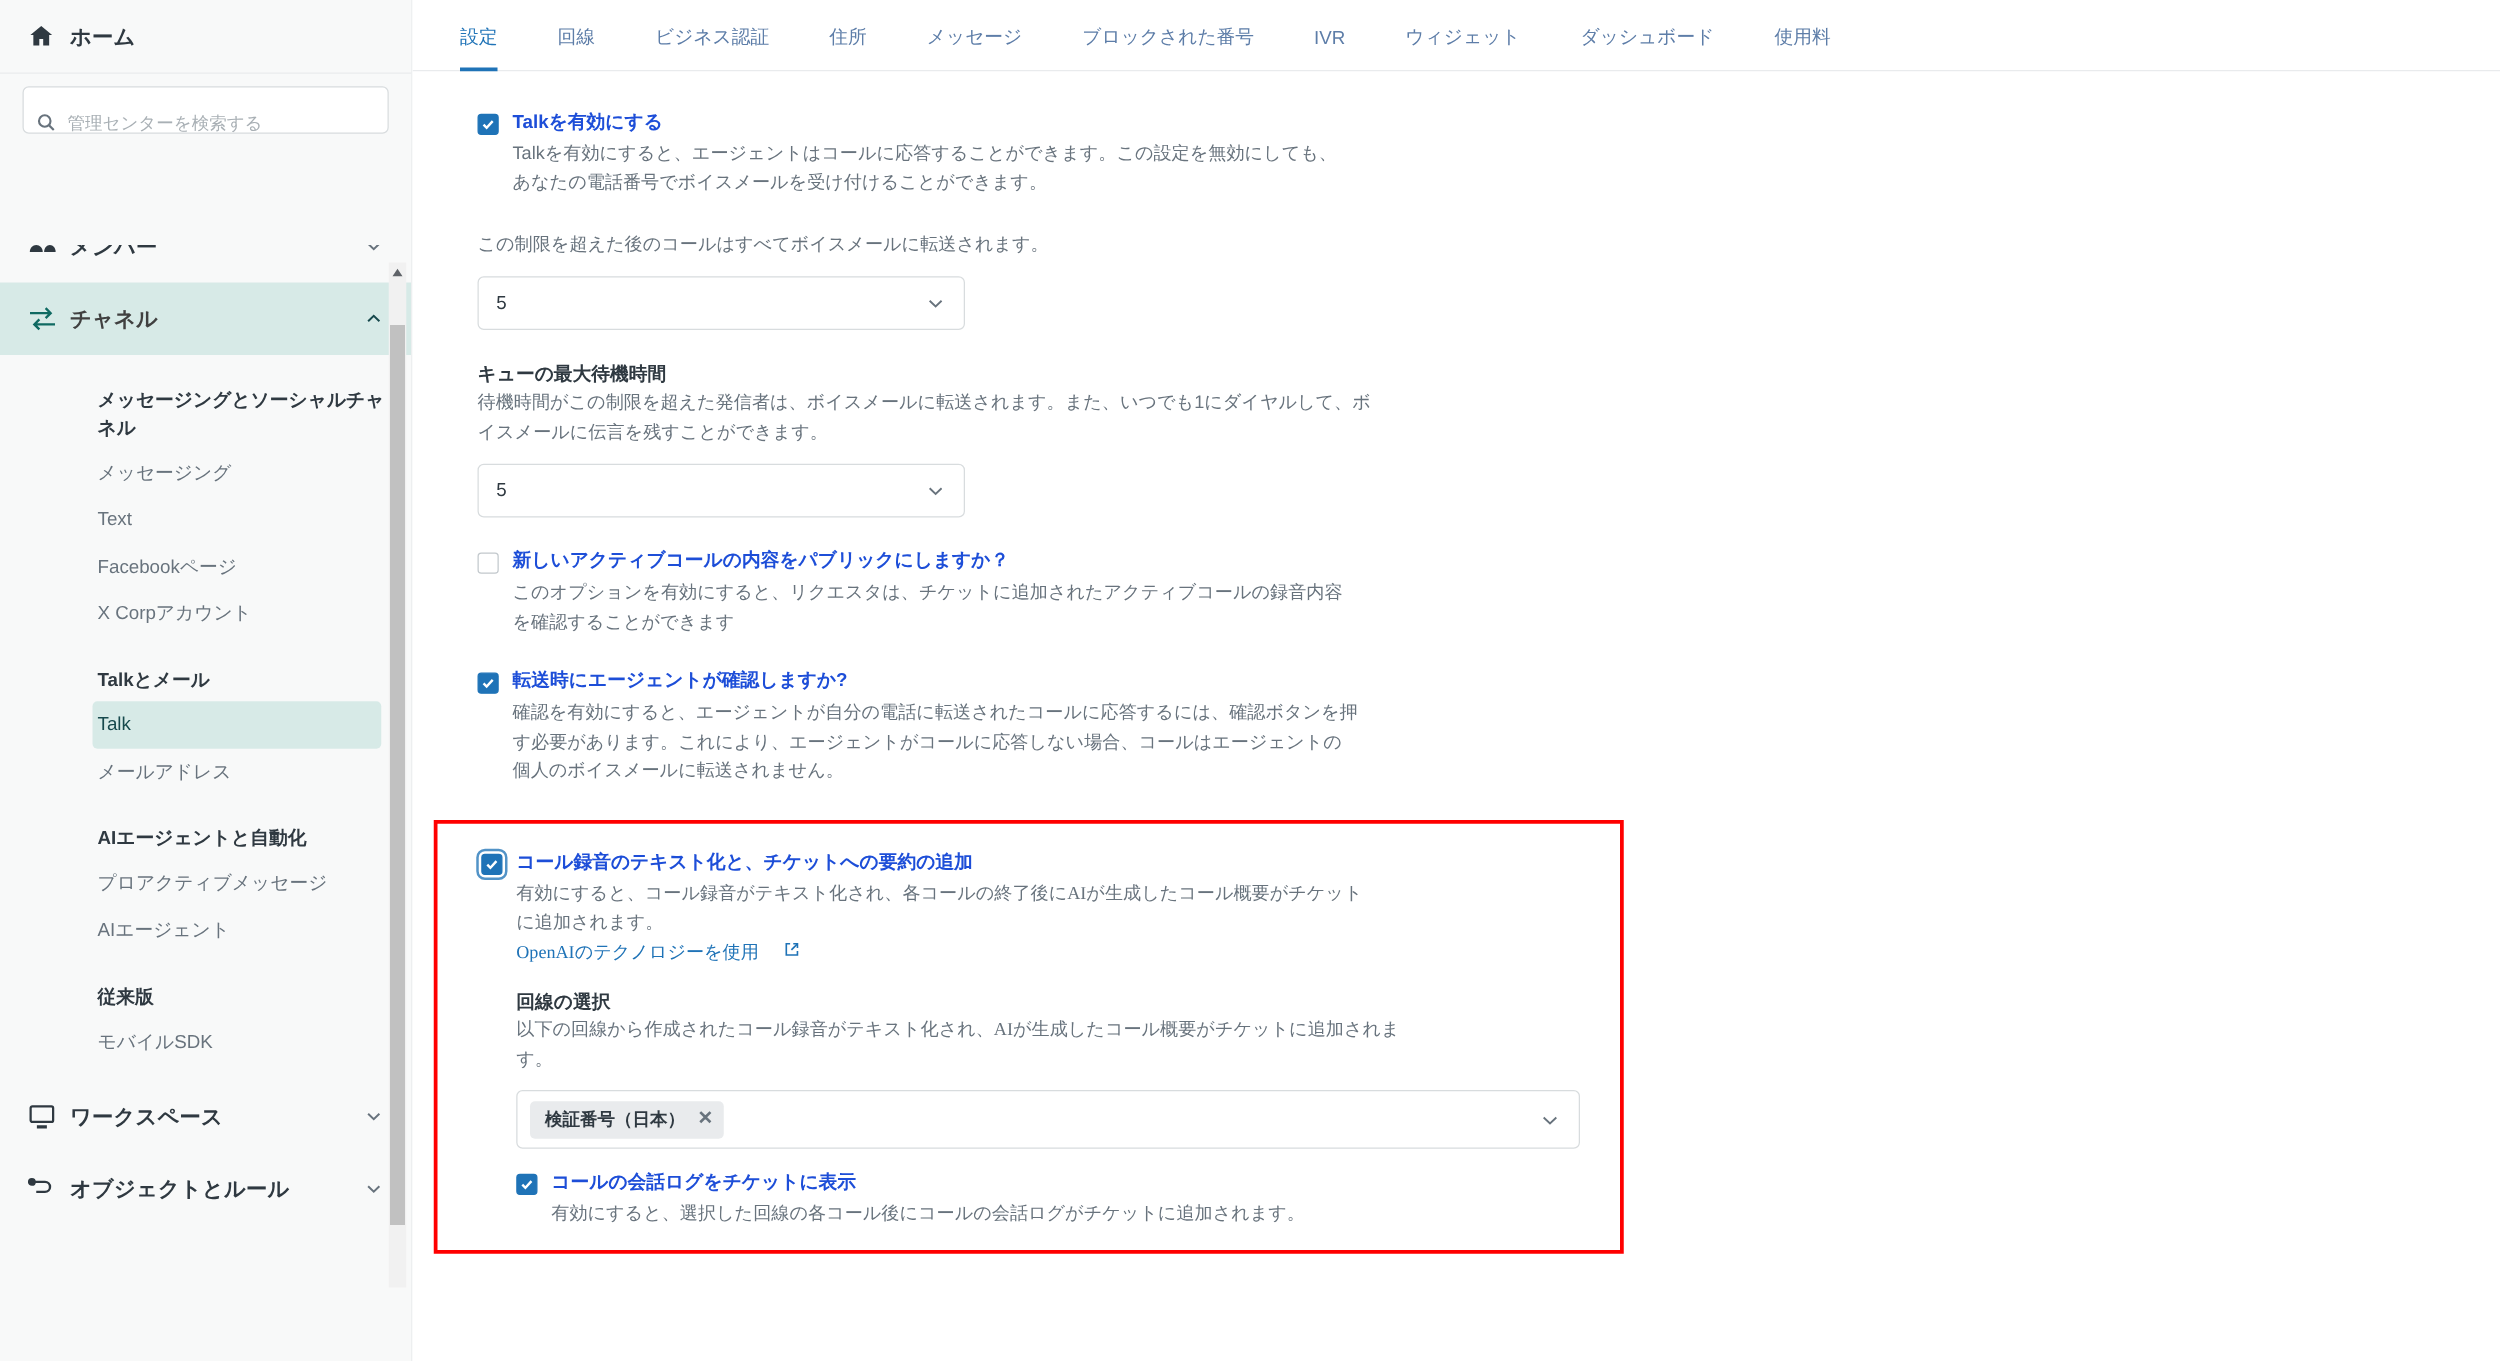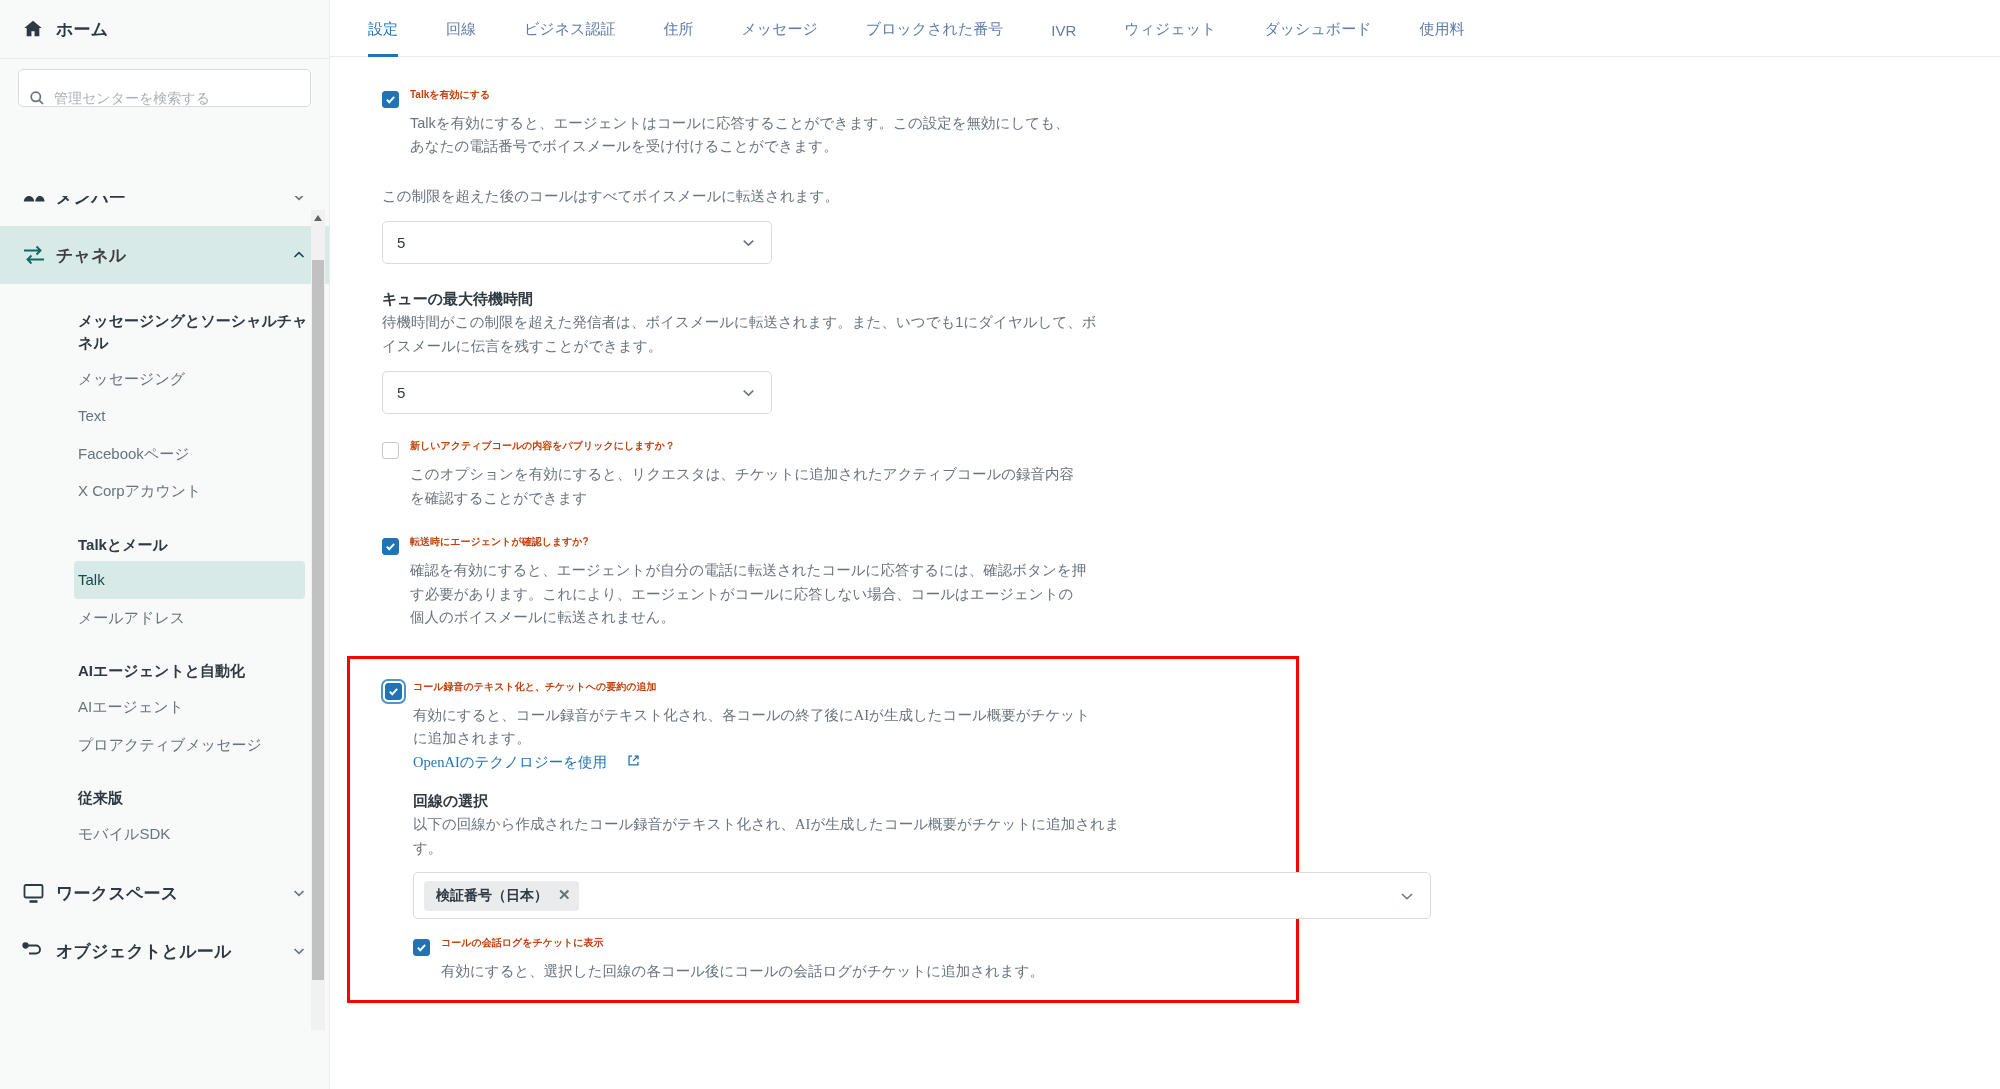--- a/index.html
+++ b/index.html
@@ -145,21 +145,21 @@
     cursor: pointer;
   }
   .cbox.on { background: #1f73b7; border: 1px solid #1f73b7; }
   .cbox.off { background: #fff; border: 1px solid #c2c8cc; }
   .cbox.on svg { display: block; }
   .cbox.ring {
     outline: 2px solid #5293c7; outline-offset: 2px;
   }
 
   .chk-label {
-    font-size: 10px; font-weight: 700; color: #c2410c;
+    font-size: 15px; font-weight: 700; color: #1d4ed8;
     line-height: 1.25;
   }
   .desc {
     font-size: 14.5px; color: #68737d; line-height: 1.62;
     max-width: 700px;
     padding-left: 28px;
     margin-top: 4px;
   }
   .desc.wide { max-width: 705px; }
 
@@ -186,21 +186,21 @@
     margin-left: -35px;
     padding: 22px 0 16px 35px;
     width: 952px;
     margin-top: 6px;
     font-family: Liberation Serif, serif;
   }
   .redbox .sub-indent { padding-left: 28px; margin-top: 18px; }
 
   .multiselect {
     margin-top: 12px;
-    width: 1018px; height: 47px;
+    width: 851px; height: 47px;
     border: 1px solid #d8dcde; border-radius: 5px;
     background: #fff;
     display: flex; align-items: center;
     padding: 0 14px 0 10px;
     justify-content: space-between;
     cursor: pointer;
   }
   .tag {
     display: inline-flex; align-items: center;
     background: #e9ebed; border-radius: 4px;
@@ -292,22 +292,22 @@
 
       <div class="sb-spacer"></div>
 
       <div class="sb-grouphdr">Talkとメール</div>
       <div class="sb-link sel">Talk</div>
       <div class="sb-link">メールアドレス</div>
 
       <div class="sb-spacer"></div>
 
       <div class="sb-grouphdr">AIエージェントと自動化</div>
+      <div class="sb-link">プロアクティブメッセージ</div>
       <div class="sb-link">AIエージェント</div>
-      <div class="sb-link">プロアクティブメッセージ</div>
 
       <div class="sb-spacer"></div>
 
       <div class="sb-grouphdr">従来版</div>
       <div class="sb-link">モバイルSDK</div>
     </div>
 
     <div class="sb-row">
       <span class="ic">
         <svg width="24" height="22" viewBox="0 0 24 22" fill="none" stroke="currentColor" stroke-width="1.8">

